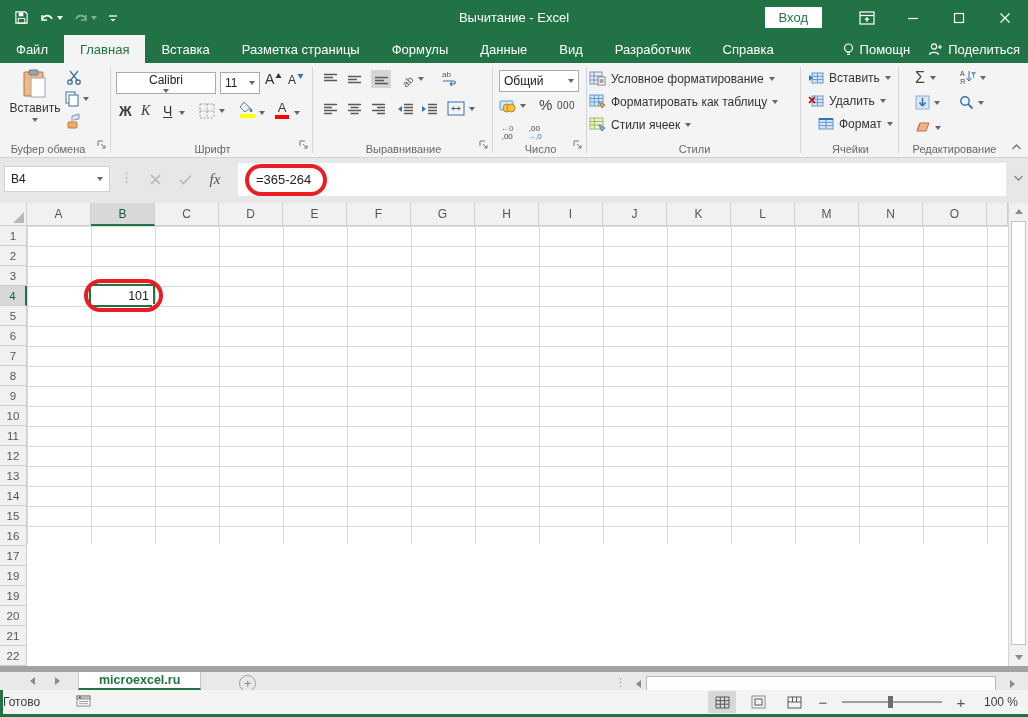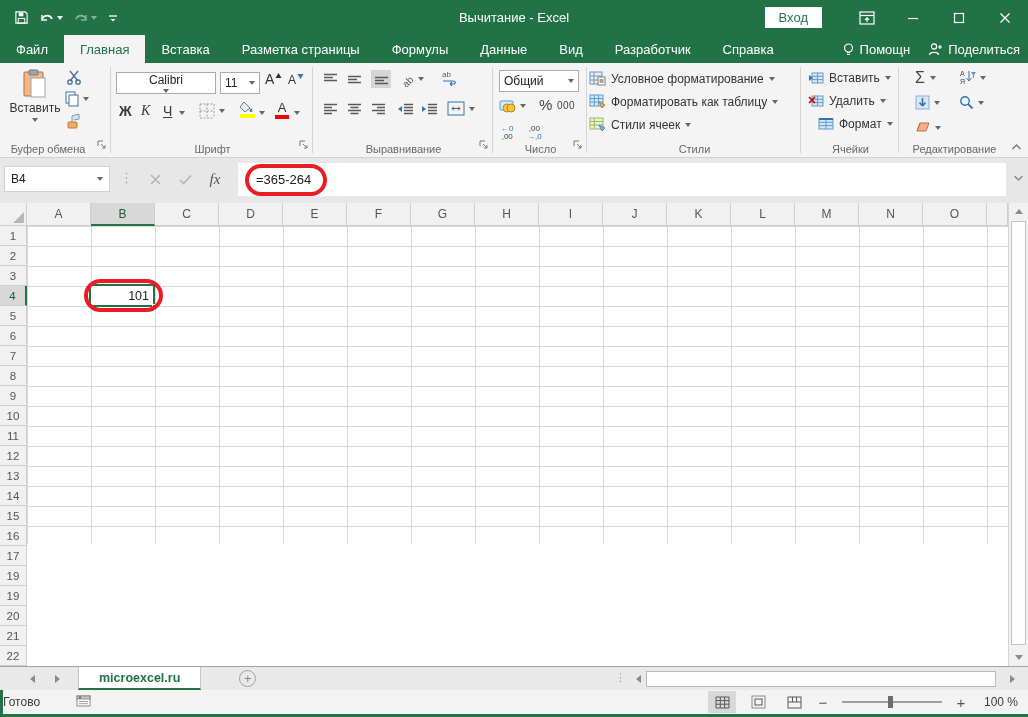--- a/index.html
+++ b/index.html
@@ -67,21 +67,21 @@
   .fillhandle { position:absolute; left:125px; top:78px; width:5px; height:5px; background:#217346; border:1px solid #fff; }
   .vscroll { position:absolute; right:0; top:0; width:20px; height:463px; background:#f1f1f1; border-left:1px solid #d5d5d5; }
   .varr { width:20px; height:17px; display:flex; align-items:center; justify-content:center; cursor:pointer; }
   .vthumb { position:absolute; left:2px; top:18px; width:15px; height:424px; background:#fdfdfd; border:1px solid #c3c3c3; cursor:grab; }
   .tri-up{width:0;height:0;border-left:4px solid transparent;border-right:4px solid transparent;border-bottom:5px solid #8a8a8a;}
   .tri-dn{width:0;height:0;border-left:4px solid transparent;border-right:4px solid transparent;border-top:5px solid #8a8a8a;}
   .tri-l{width:0;height:0;border-top:4px solid transparent;border-bottom:4px solid transparent;border-right:5px solid #8a8a8a;}
   .tri-r{width:0;height:0;border-top:4px solid transparent;border-bottom:4px solid transparent;border-left:5px solid #8a8a8a;}
 
   
-  .sheetrow { position:absolute; left:0; top:666px; width:1028px; height:24px; background:#e9e9e9; border-top:1px solid #a3a3a3; display:flex; align-items:stretch; }
+  .sheetrow { position:absolute; left:0; top:666px; width:1028px; height:24px; background:#e9e9e9; border-top:6px solid #a3a3a3; display:flex; align-items:stretch; }
   .navarrs { display:flex; align-items:center; gap:20px; padding:0 18px 0 30px; }
   .stab { background:#fff; border-left:1px solid #c6c6c6; border-right:1px solid #c6c6c6; border-bottom:2px solid #217346; padding:0 20px; display:flex; align-items:center; font-size:12.5px; font-weight:bold; color:#217346; cursor:pointer; }
   .addsheet { width:17px; height:17px; border:1px solid #9f9f9f; border-radius:50%; color:#8b8b8b; display:flex; align-items:center; justify-content:center; font-size:13px; margin:3px 0 0 38px; cursor:pointer; }
   .hs-dots { position:absolute; left:615px; top:4px; color:#9a9a9a; font-size:11px; }
   .hscroll { position:absolute; left:630px; top:3px; width:394px; height:18px; display:flex; align-items:center; }
   .hsarr { width:16px; height:18px; display:flex; align-items:center; justify-content:center; cursor:pointer; }
   .hthumb { width:350px; height:16px; background:#fdfdfd; border:1px solid #b9b9b9; cursor:grab; }
 
   
   .statusbar { position:absolute; left:0; top:690px; width:1028px; height:27px; background:#f3f3f3; border-bottom:3px solid #217346; border-left:3px solid #217346; display:flex; align-items:center; font-size:12px; color:#3c3c3c; }

